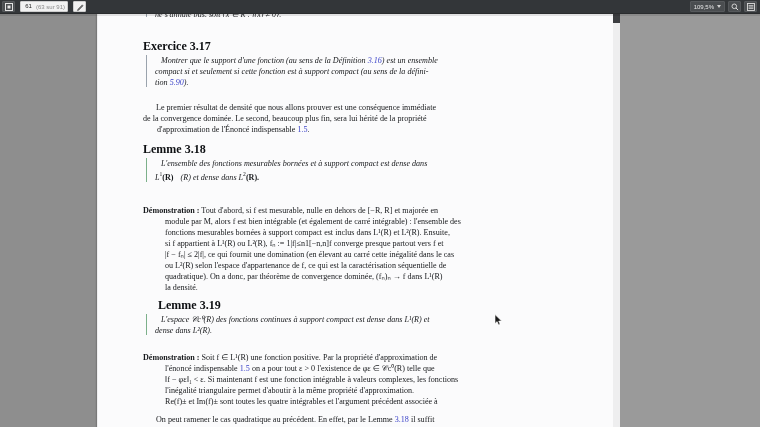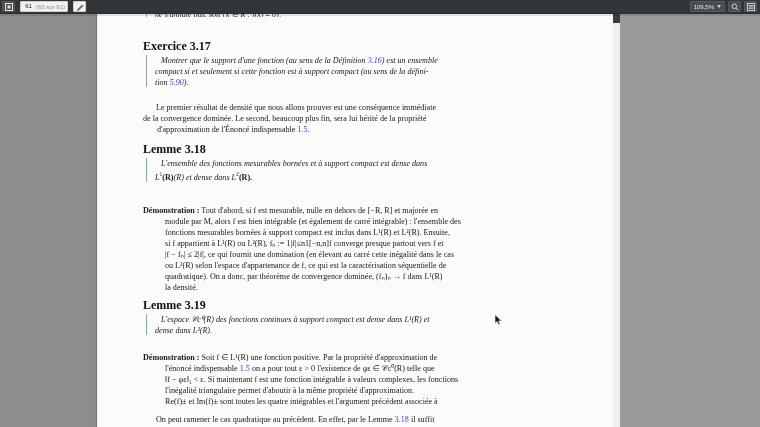--- a/index.html
+++ b/index.html
@@ -289,21 +289,21 @@
         </div>
       </div>
 
       <div class="blk head" style="top:130px;">Lemme 3.18</div>
 
       <div class="blk" style="top:144px;">
         <div class="quote green">
           <span class="rule"></span>
           <div style="text-indent:6px;">L'ensemble des fonctions mesurables bornées et à support compact est dense dans</div>
           <div style="text-align:left;">
-            <span class="mi">L</span><sup class="m">1</sup><span class="mb">(R)</span><span style="font-style:italic;">(R) et dense dans </span><span class="mi">L</span><sup class="m">2</sup><span class="mb">(R).</span>
+            <span class="mi">L</span><sup class="m">1</sup><span class="mb">(R)</span><span style="font-style:italic;padding-left:7px;">(R) et dense dans </span><span class="mi">L</span><sup class="m">2</sup><span class="mb">(R).</span>
           </div>
         </div>
       </div>
 
       <div class="blk" style="top:178px;margin-top:13px;">
         <div class="demo">
           <span class="bold">Démonstration :</span>
           <span>Tout d'abord, si f est mesurable, nulle en dehors de [−R, R] et majorée en</span>
         </div>
         <div class="demo2">module par M, alors f est bien intégrable (et également de carré intégrable) : l'ensemble des</div>
@@ -311,21 +311,21 @@
         <div class="demo2">si f appartient à L¹(R) ou L²(R), fₙ := 1|f|≤n1[−n,n]f converge presque partout vers f et</div>
         <div class="demo2">|f − fₙ| ≤ 2|f|, ce qui fournit une domination (en élevant au carré cette inégalité dans le cas</div>
         <div class="demo2">ou L²(R) selon l'espace d'appartenance de f, ce qui est la caractérisation séquentielle de</div>
         <div class="demo2">quadratique). On a donc, par théorème de convergence dominée, (fₙ)ₙ → f dans L¹(R)</div>
         <div class="demo2" style="text-align:left;">
           <span>la densité.</span>
           <span class="qed floatright"></span>
         </div>
       </div>
 
-      <div class="blk head" style="top:286px;">Lemme 3.19</div>
+      <div class="blk head" style="top:286px;margin-left:15px;">Lemme 3.19</div>
 
       <div class="blk" style="top:300px;">
         <div class="quote green">
           <span class="rule"></span>
           <div style="text-indent:6px;">L'espace 𝒞c⁰(R) des fonctions continues à support compact est dense dans L¹(R) et</div>
           <div style="text-align:left;">dense dans L²(R).</div>
         </div>
       </div>
 
       <div class="blk" style="top:338px;">

